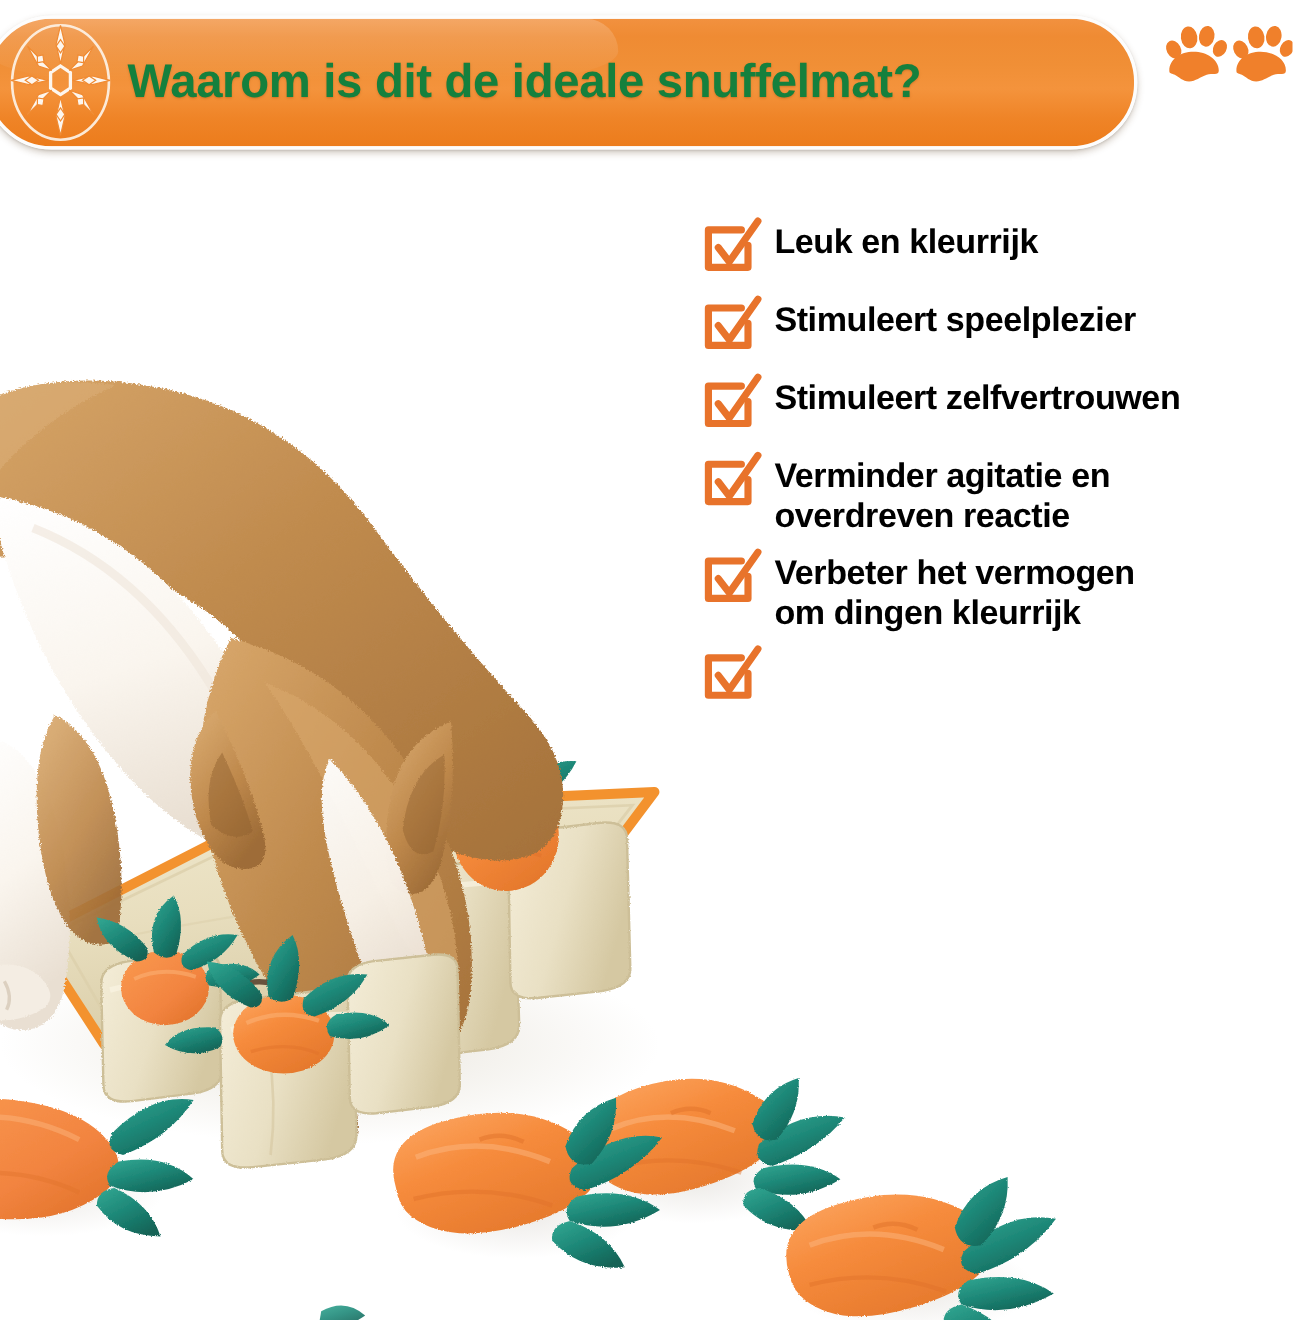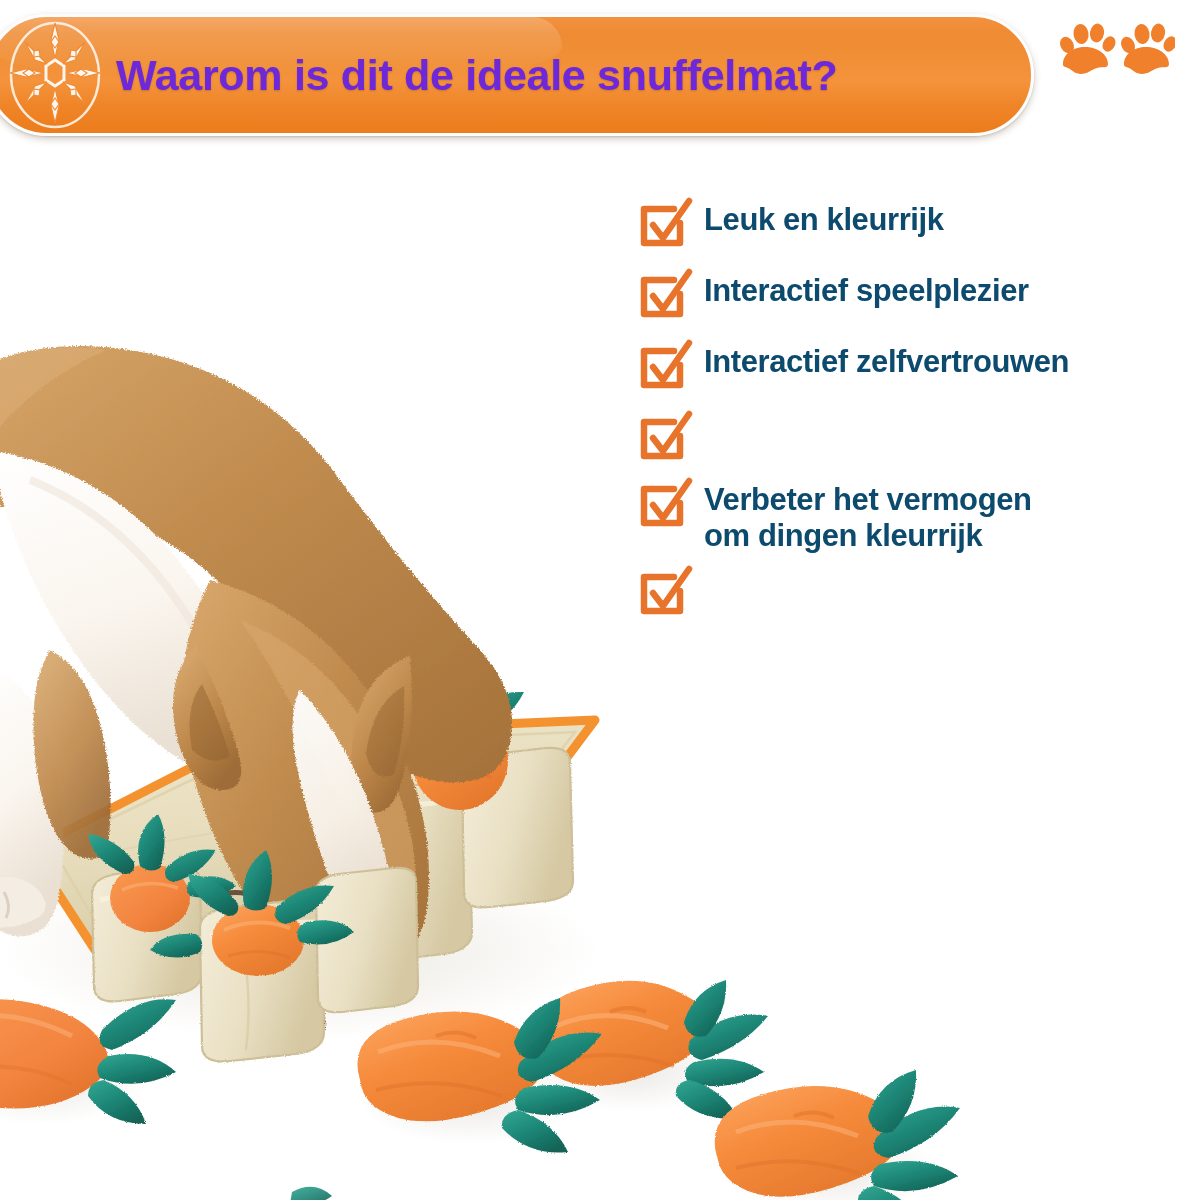--- a/index.html
+++ b/index.html
@@ -27,21 +27,21 @@
   }
   .banner::after{
     content:"";position:absolute;left:0;top:0;width:55%;height:48%;
     border-radius:62px 62px 40% 40%/62px 62px 100% 100%;
     background:linear-gradient(180deg,rgba(255,255,255,.20),rgba(255,255,255,0));
     pointer-events:none;
   }
   .banner-title{
     position:absolute; left:130px; top:50%;
     transform:translateY(-50%);
-    color:#6d28d9;
+    color:#15803d;
     font-size:43px; font-weight:bold;
     letter-spacing:-.3px;
     white-space:nowrap;
     text-shadow:0 1px 2px rgba(140,70,10,.35);
     z-index:3;
   }
 
   
   .medallion{
     position:absolute; left:17px; top:50%;
@@ -66,21 +66,21 @@
     display:flex; align-items:flex-start;
     margin-bottom:14px;
   }
   .check-row.tight{ margin-bottom:10px; }
   .check-icon{
     flex:0 0 auto; width:58px; height:56px;
     margin-right:10px; margin-top:1px;
   }
   .check-icon svg{display:block;width:100%;height:100%;}
   .check-label{
-    color:#0c4a6e;
+    color:#000000;
     font-size:31px; font-weight:bold;
     line-height:1.16;
     letter-spacing:-.4px;
     padding-top:6px;
     white-space:pre-line;
   }
 
   
   .photo{
     position:absolute; left:0; top:150px;
@@ -415,40 +415,42 @@
     <span class="check-label">Leuk en kleurrijk</span>
   </div>
 
   <div class="check-row">
     <span class="check-icon">
       <svg viewBox="0 0 58 56" aria-hidden="true">
         <path d="M8 12 h30 M8 12 v34 M8 46 h36 M44 46 V26" fill="none" stroke="#E8732B" stroke-width="6.5" stroke-linecap="round" stroke-linejoin="round"></path>
         <path d="M17 28 L27 41 L53 4" fill="none" stroke="#E8732B" stroke-width="6.5" stroke-linecap="round" stroke-linejoin="round"></path>
       </svg>
     </span>
-    <span class="check-label">Interactief speelplezier</span>
+    <span class="check-label">Stimuleert speelplezier</span>
   </div>
 
   <div class="check-row">
     <span class="check-icon">
       <svg viewBox="0 0 58 56" aria-hidden="true">
         <path d="M8 12 h30 M8 12 v34 M8 46 h36 M44 46 V26" fill="none" stroke="#E8732B" stroke-width="6.5" stroke-linecap="round" stroke-linejoin="round"></path>
         <path d="M17 28 L27 41 L53 4" fill="none" stroke="#E8732B" stroke-width="6.5" stroke-linecap="round" stroke-linejoin="round"></path>
       </svg>
     </span>
-    <span class="check-label">Interactief zelfvertrouwen</span>
+    <span class="check-label">Stimuleert zelfvertrouwen</span>
   </div>
 
   <div class="check-row tight">
     <span class="check-icon">
       <svg viewBox="0 0 58 56" aria-hidden="true">
         <path d="M8 12 h30 M8 12 v34 M8 46 h36 M44 46 V26" fill="none" stroke="#E8732B" stroke-width="6.5" stroke-linecap="round" stroke-linejoin="round"></path>
         <path d="M17 28 L27 41 L53 4" fill="none" stroke="#E8732B" stroke-width="6.5" stroke-linecap="round" stroke-linejoin="round"></path>
       </svg>
     </span>
+    <span class="check-label">Verminder agitatie en
+overdreven reactie</span>
   </div>
 
   <div class="check-row tight">
     <span class="check-icon">
       <svg viewBox="0 0 58 56" aria-hidden="true">
         <path d="M8 12 h30 M8 12 v34 M8 46 h36 M44 46 V26" fill="none" stroke="#E8732B" stroke-width="6.5" stroke-linecap="round" stroke-linejoin="round"></path>
         <path d="M17 28 L27 41 L53 4" fill="none" stroke="#E8732B" stroke-width="6.5" stroke-linecap="round" stroke-linejoin="round"></path>
       </svg>
     </span>
     <span class="check-label">Verbeter het vermogen

